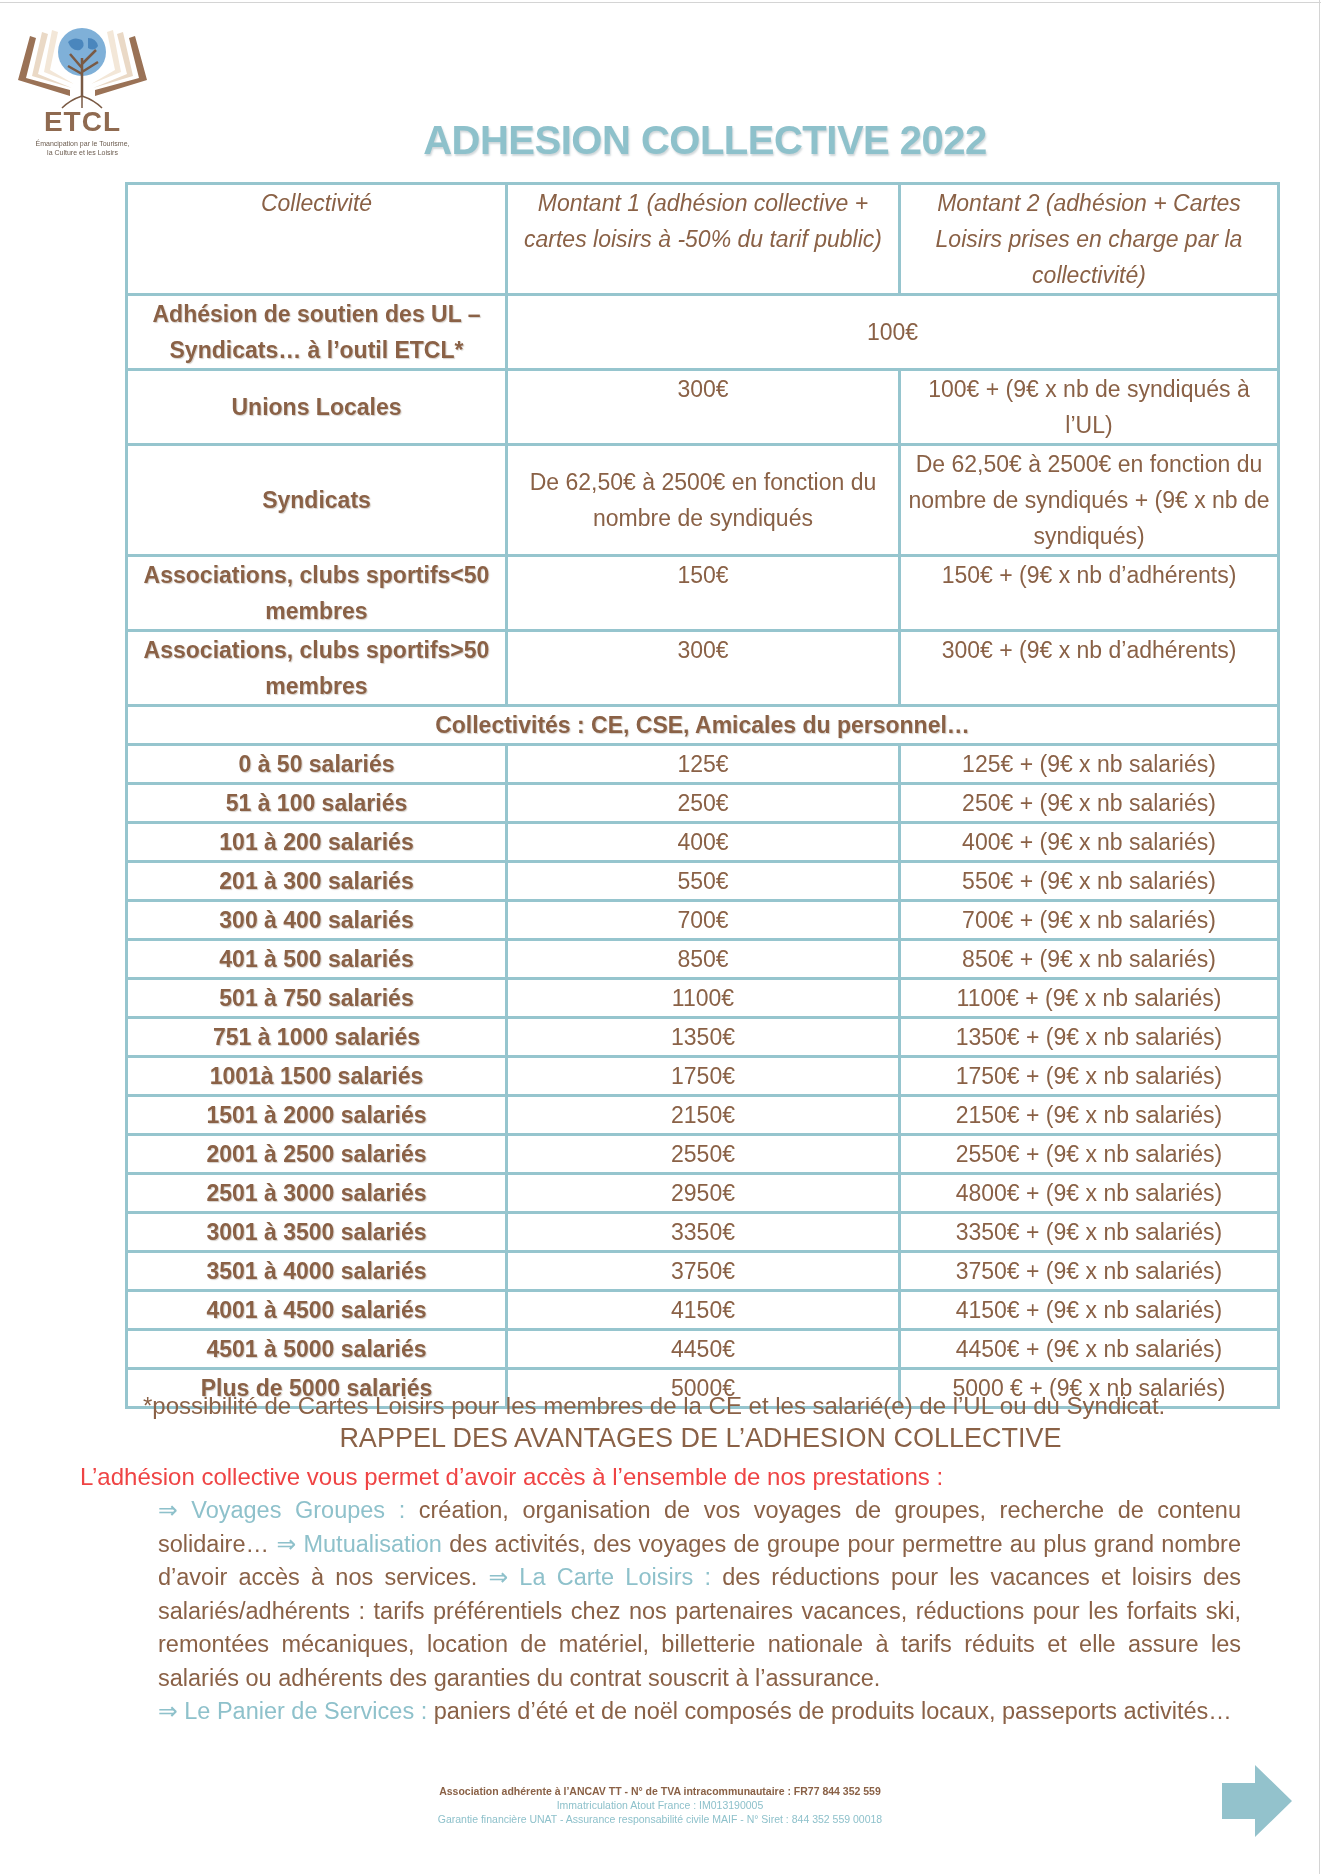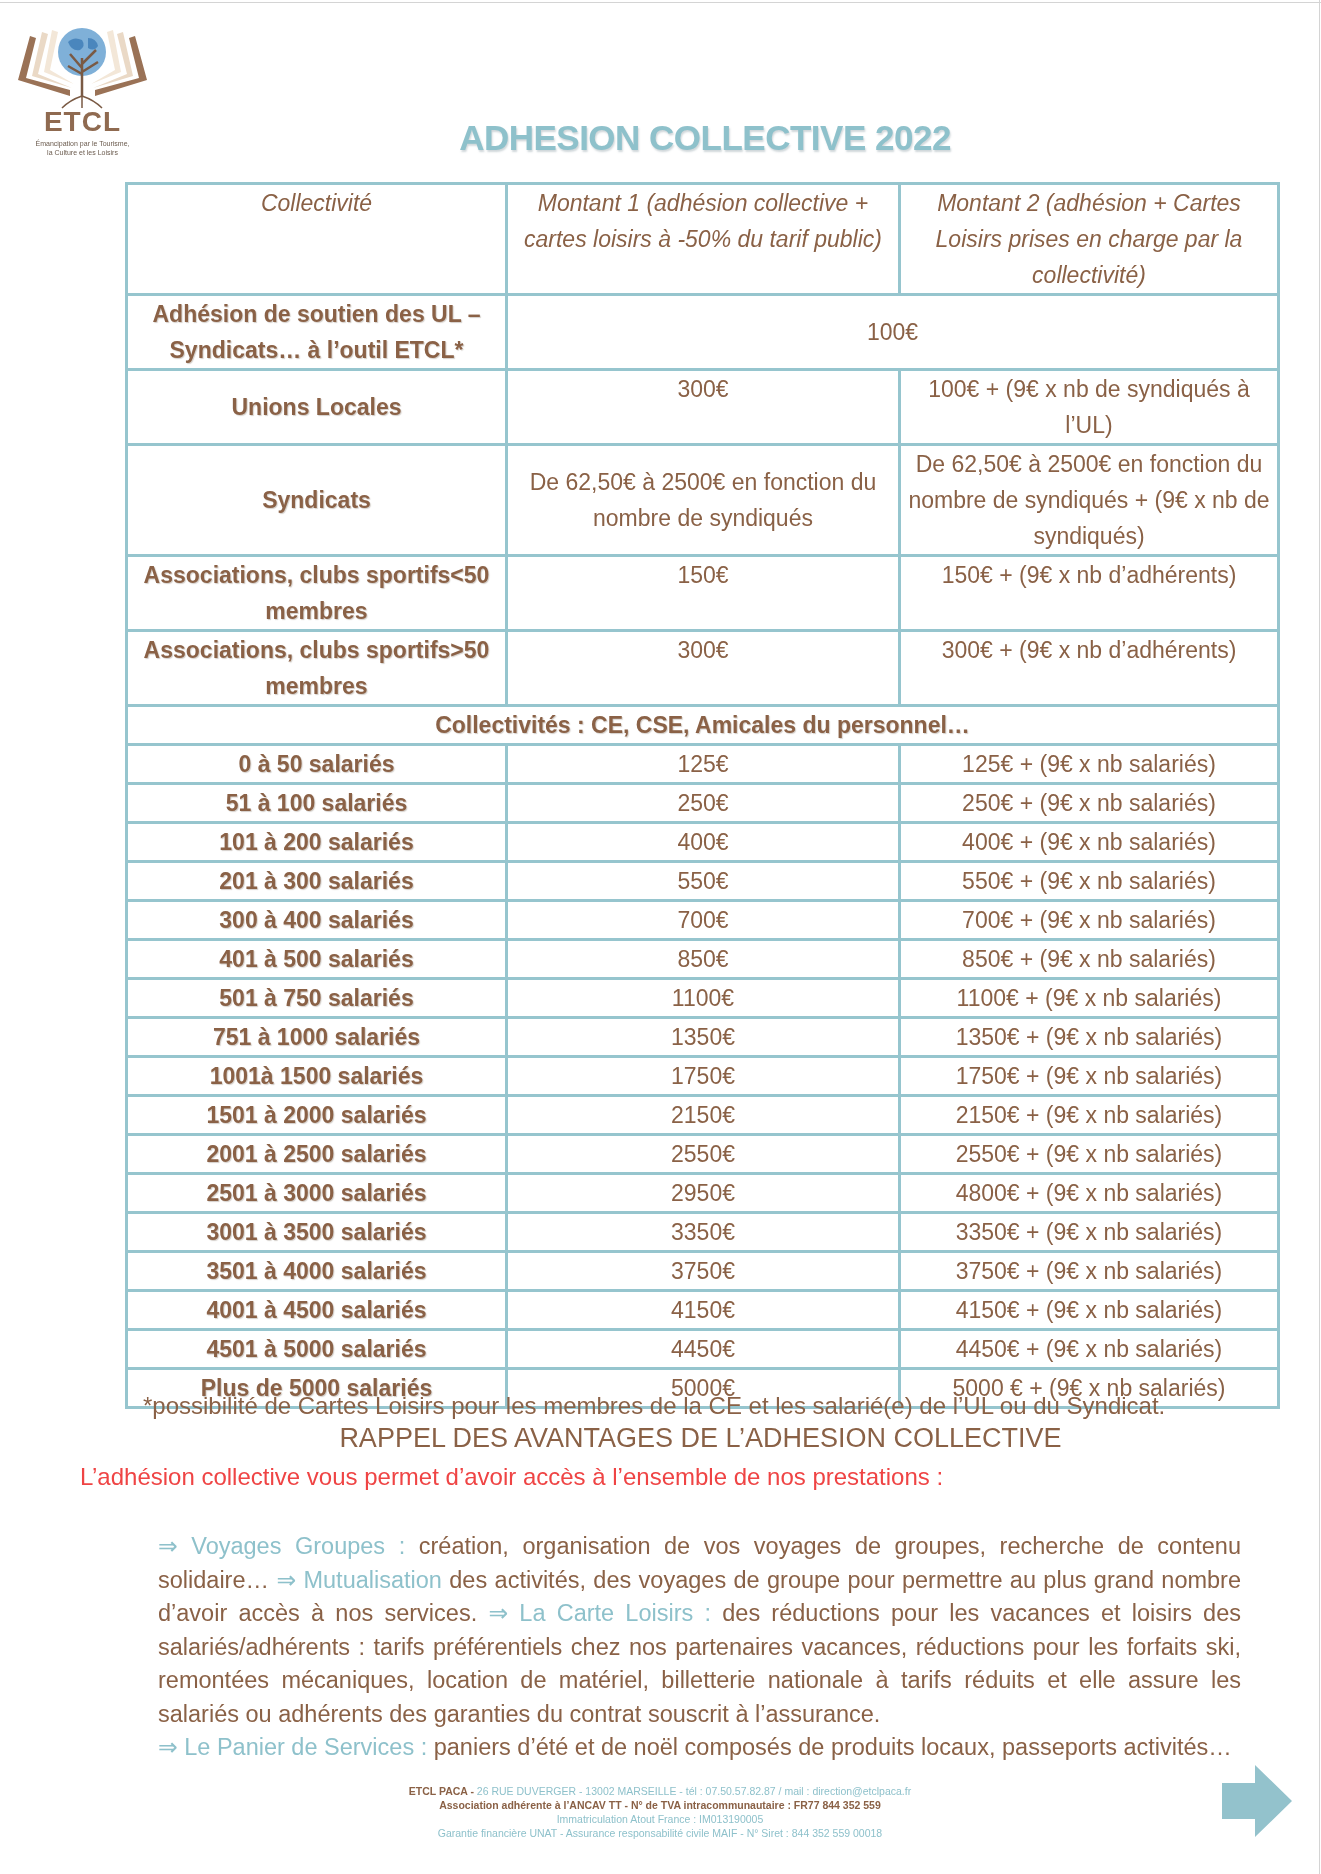--- a/index.html
+++ b/index.html
@@ -9,21 +9,21 @@
   .page-border-right { position:absolute; left:1319px; top:0; width:1px; height:1874px; background:#d4d4d4; }
 
   .logo { position:absolute; left:10px; top:18px; width:145px; height:130px; }
   .logo-graphic { position:absolute; left:0; top:0; width:145px; height:100px; }
   .logo-name { position:absolute; left:0; width:145px; top:88px; text-align:center;
                font-size:28px; font-weight:bold; color:#8f6a50; letter-spacing:1px; }
   .logo-tagline { position:absolute; left:0; width:145px; top:121px; text-align:center;
                   font-size:7px; line-height:9px; color:#6b5b4e; }
 
   .title { position:absolute; left:380px; top:118px; width:650px; text-align:center;
-           font-size:35px; font-weight:bold; color:#8ec1cb; letter-spacing:-0.5px;
+           font-size:40px; font-weight:bold; color:#8ec1cb; letter-spacing:-0.5px;
            text-shadow:1px 2px 2px rgba(120,140,150,0.35); }
 
   table.pricing { position:absolute; left:125px; top:182px; width:1152px;
                   border-collapse:collapse; table-layout:fixed; }
   table.pricing td { border:3px solid #96c5ce; text-align:center; vertical-align:top;
                      font-size:23px; line-height:36px; padding:0 6px; color:#8a6146; }
   table.pricing col.c1 { width:380px; }
   table.pricing col.c2 { width:393px; }
   table.pricing col.c3 { width:379px; }
   .hdr td { font-style:italic; height:106px; }
@@ -34,21 +34,21 @@
   .r-synd td { height:106px; }
   .r-assoc td { height:69px; }
   .r-section td { height:32px; line-height:30px; }
   .r-sal td { height:32px; line-height:32px; }
 
   .footnote { position:absolute; left:143px; top:1392px; font-size:24px; color:#8a6146; }
   .rappel { position:absolute; left:0; width:1321px; top:1423px; text-align:center;
             font-size:27px; color:#8a6146;padding-left:40px; }
   .intro { position:absolute; left:80px; top:1463px; font-size:24px; color:#ef4444; }
   .advantages { position:absolute; left:158px; top:1494px; width:1083px;
-                font-size:23.5px; line-height:33.5px; text-align:justify; color:#8a6146;margin-top:36px; }
+                font-size:23.5px; line-height:33.5px; text-align:justify; color:#8a6146; }
   .hl { color:#8ec1cb; }
 
   .footer { position:absolute; left:300px; width:720px; top:1784px; text-align:center;
             font-size:10.5px; line-height:14px; }
   .f-brown { color:#8a6146; font-weight:bold; }
   .f-teal { color:#8ec1cb; }
   .next-arrow { position:absolute; left:1222px; top:1765px; width:70px; height:72px; cursor:pointer; }
 </style>
 </head>
 <body>
@@ -213,21 +213,20 @@
 <div class="advantages">
   <span class="hl">⇒</span>
   <span class="hl">Voyages Groupes :</span><span> création, organisation de vos voyages de groupes, recherche de contenu solidaire… </span><span class="hl">⇒</span>
   <span class="hl">Mutualisation</span><span> des activités, des voyages de groupe pour permettre au plus grand nombre d’avoir accès à nos services. </span><span class="hl">⇒</span>
   <span class="hl">La Carte Loisirs :</span><span> des réductions pour les vacances et loisirs des salariés/adhérents : tarifs préférentiels chez nos partenaires vacances, réductions pour les forfaits ski, remontées mécaniques, location de matériel, billetterie nationale à tarifs réduits et elle assure les salariés ou adhérents des garanties du contrat souscrit à l’assurance.</span><br>
   <span class="hl">⇒</span>
   <span class="hl">Le Panier de Services :</span><span> paniers d’été et de noël composés de produits locaux, passeports activités…</span>
 </div>
 
 <div class="footer">
-  <div><span class="f-brown">ETCL PACA - </span><span class="f-teal">26 RUE DUVERGER - 13002 MARSEILLE - tél : 07.50.57.82.87 / mail : direction@etclpaca.fr</span></div>
   <div class="f-brown">Association adhérente à l’ANCAV TT - N° de TVA intracommunautaire : FR77 844 352 559</div>
   <div class="f-teal">Immatriculation Atout France : IM013190005</div>
   <div class="f-teal">Garantie financière UNAT - Assurance responsabilité civile MAIF - N° Siret : 844 352 559 00018</div>
 </div>
 
 <svg class="next-arrow" viewBox="0 0 70 72">
   <polygon points="0,18 33,18 33,0 70,36 33,72 33,54 0,54" fill="#93c2cc"></polygon>
 </svg>
 
 </body></html>

